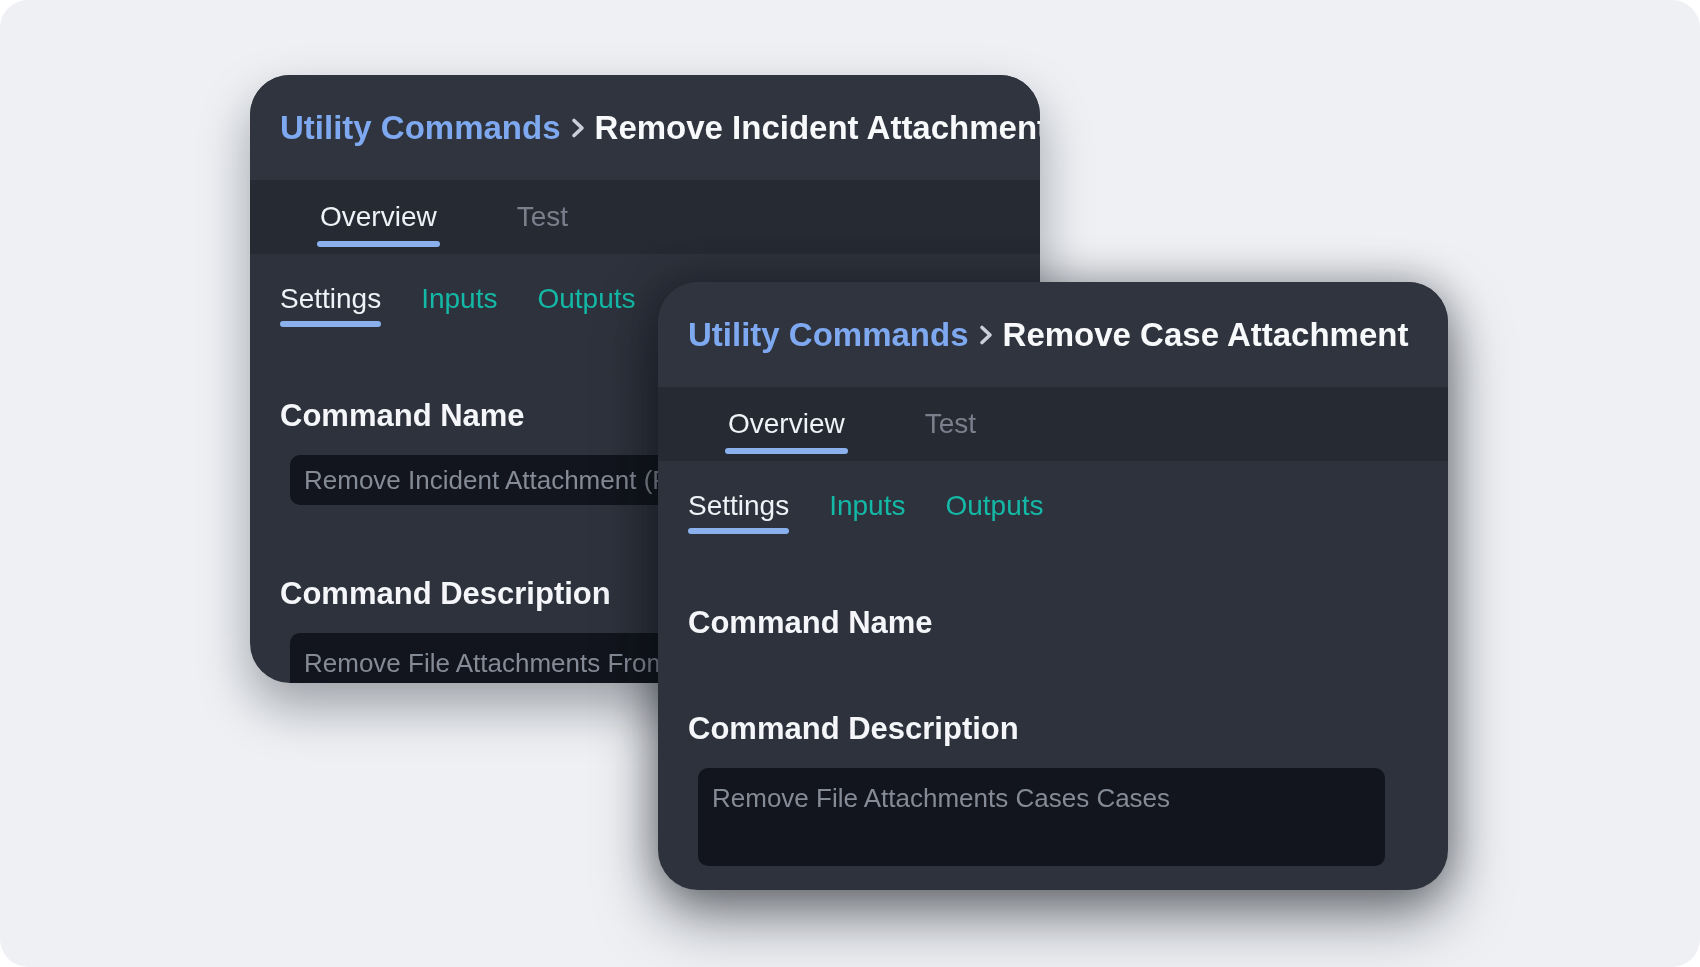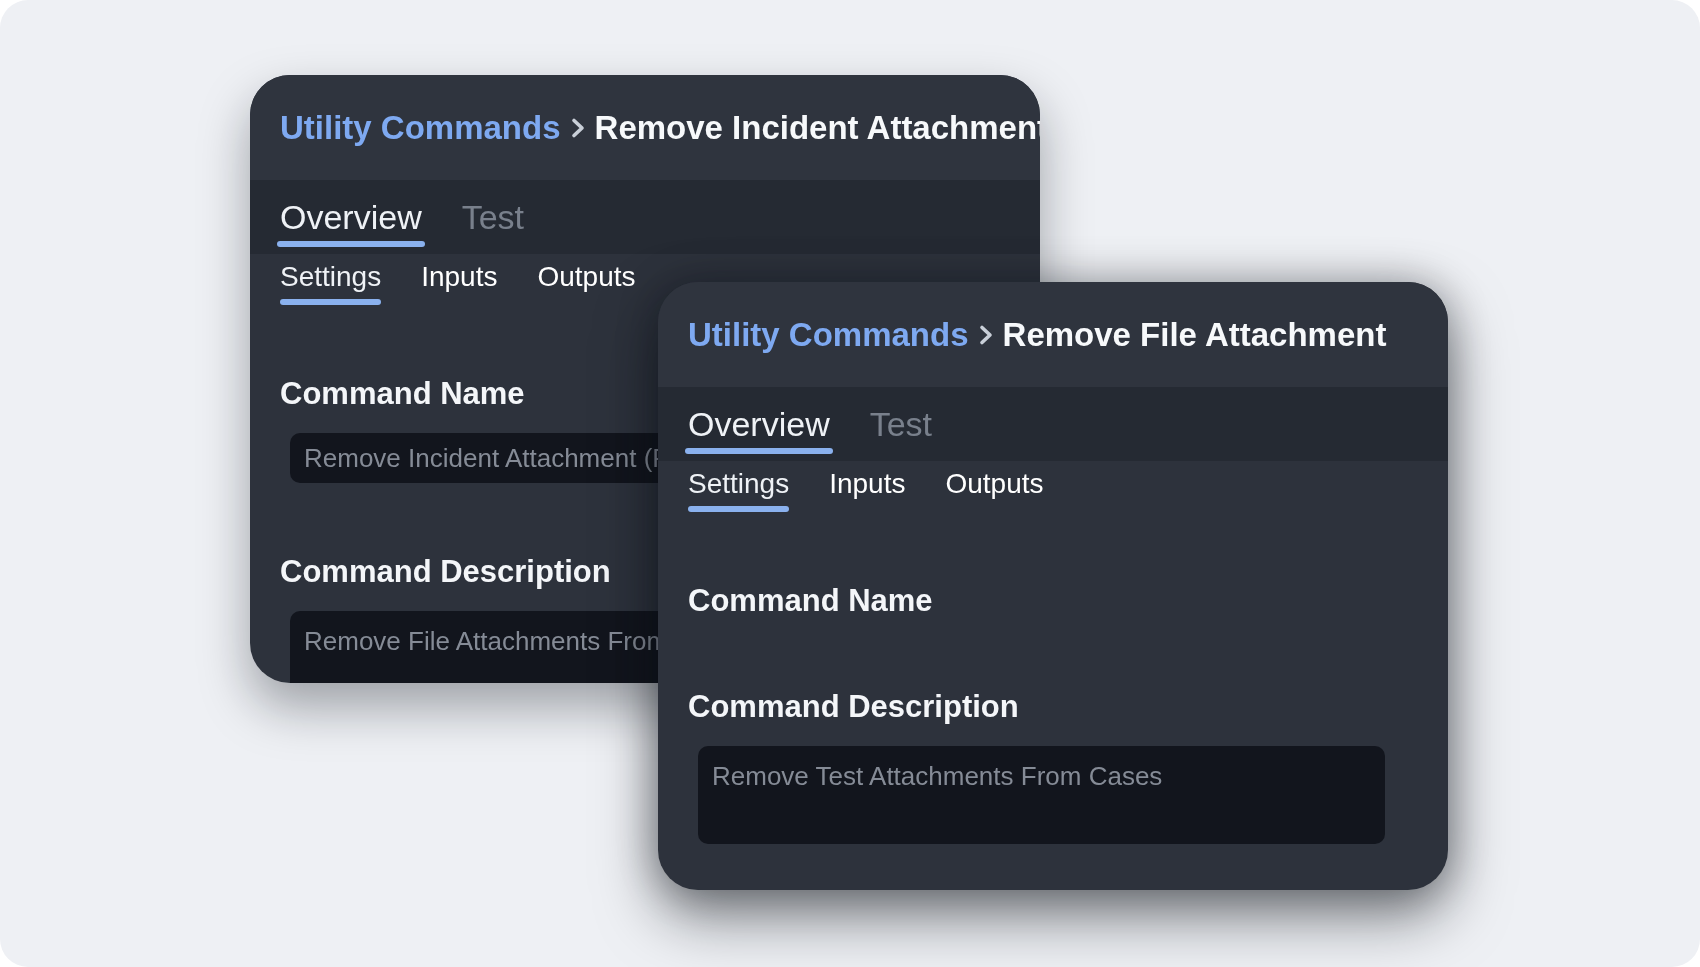--- a/index.html
+++ b/index.html
@@ -29,32 +29,32 @@
   .crumb-link{font-size:33px;font-weight:700;color:#7ea9f1;text-decoration:none;white-space:nowrap;cursor:pointer;}
   .chevron{display:flex;align-items:center;color:#c9cfd8;flex:0 0 auto;}
   .crumb-current{font-size:33px;font-weight:700;color:#f7f9fb;white-space:nowrap;}
 
   .tabbar{
     height:74px;background:#252a33;
     display:flex;gap:40px;padding:0 30px;
   }
   .tab{
     position:relative;display:flex;align-items:center;
-    font-size:34px;color:#79808c;cursor:pointer;white-space:nowrap;
+    font-size:28px;color:#79808c;cursor:pointer;white-space:nowrap;margin-left:40px;
   }
   .tab.active{color:#eff2f6;}
   .tab.active::after{
     content:"";position:absolute;left:-3px;right:-3px;bottom:7px;height:6px;
     border-radius:3px;background:#8ab1ee;
   }
 
   .card-body{padding:0 30px;}
-  .subtabs{display:flex;gap:40px;margin-top:7px;}
+  .subtabs{display:flex;gap:40px;margin-top:29px;}
   .subtab{
-    position:relative;font-size:28px;color:#ffffff;
+    position:relative;font-size:28px;color:#14b8a6;
     padding-bottom:12px;cursor:pointer;white-space:nowrap;
   }
   .subtab.active{color:#eff2f6;}
   .subtab.active::after{
     content:"";position:absolute;left:0;right:0;bottom:0;height:6px;
     border-radius:3px;background:#8ab1ee;
   }
 
   .field-label{
     margin-top:72px;
@@ -115,35 +115,35 @@
   </section>
 
   <section class="card card-2">
     <header class="card-header">
       <a class="crumb-link">Utility Commands</a>
       <span class="chevron">
         <svg width="22" height="26" viewBox="0 0 22 26" fill="none" stroke="currentColor" stroke-width="3.6" stroke-linecap="round" stroke-linejoin="round">
             <path d="M7 5.5 L15 13 L7 20.5"></path>
           </svg>
       </span>
-      <span class="crumb-current">Remove File Attachment</span>
+      <span class="crumb-current">Remove Case Attachment</span>
     </header>
 
     <nav class="tabbar">
       <div class="tab active">Overview</div>
       <div class="tab">Test</div>
     </nav>
 
     <div class="card-body">
       <nav class="subtabs">
         <div class="subtab active">Settings</div>
         <div class="subtab">Inputs</div>
         <div class="subtab">Outputs</div>
       </nav>
 
       <div class="field-label">Command Name</div>
 
       <div class="field-label second">Command Description</div>
-      <div class="textarea">Remove Test Attachments From Cases</div>
+      <div class="textarea">Remove File Attachments Cases Cases</div>
     </div>
   </section>
 
 </div>
 
 </body></html>

